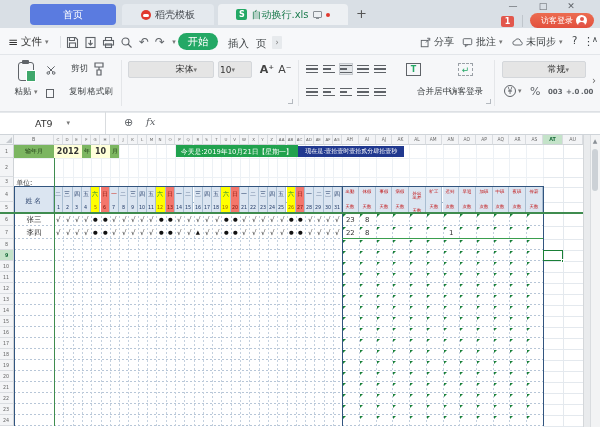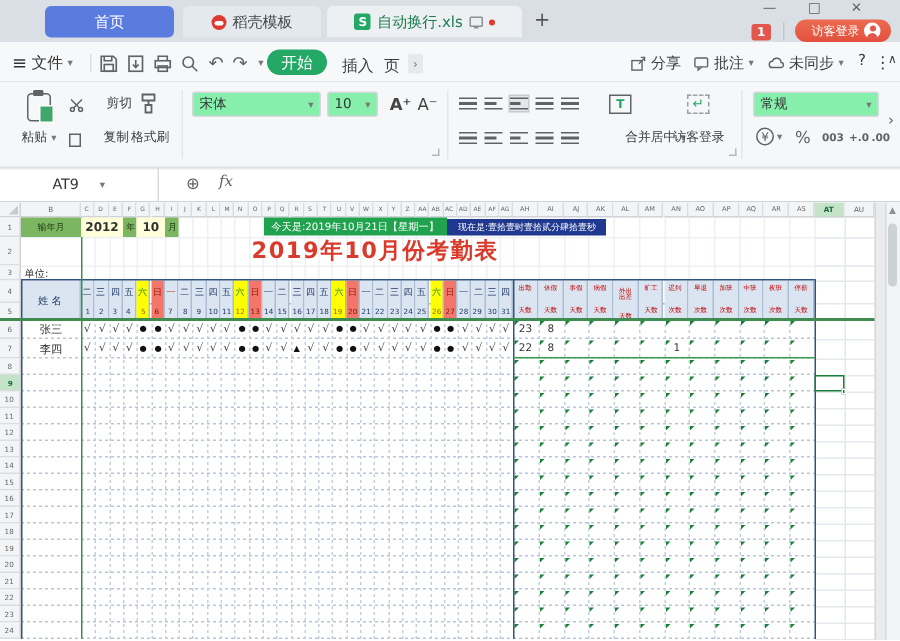--- a/index.html
+++ b/index.html
@@ -53,21 +53,21 @@
 .tdiv{position:absolute;top:5px;width:1px;height:46px;background:#e4e6e9}
 .tlabel{position:absolute;font-size:8.5px;color:#3c4043;text-align:center}
 .clip{position:absolute;left:18px;top:7px;width:16px;height:19px;border:1.5px solid #5f6368;border-radius:3px}
 .clip:before{content:"";position:absolute;left:3px;top:-3px;width:7px;height:4px;background:#5f6368;border-radius:1px}
 .clip:after{content:"";position:absolute;right:-3px;bottom:-2px;width:8px;height:10px;background:#3fa76b;border:1px solid #fff}
 .small-ico{position:absolute;display:flex;align-items:flex-end;gap:15px;font-size:8.5px;color:#3c4043}
 .small-ico svg{width:10px;height:10px;stroke:#5f6368;fill:none;stroke-width:1.1}
 .copy-ico{width:8px;height:9px;border:1px solid #5f6368;position:relative;background:#f6f7f9}
 .copy-ico:before{content:"";position:absolute;left:-3px;top:-3px;width:8px;height:9px;border:1px solid #5f6368;background:#f6f7f9;z-index:-1}
 .brush svg{width:16px;height:16px;stroke:#5f6368;fill:none;stroke-width:1.2}
-.dd{position:absolute;height:17px;border:1px solid #d4d7db;border-radius:2px;background:#86efac;display:flex;align-items:center;justify-content:space-between;padding:0 4px;font-size:9px;color:#333}
+.dd{position:absolute;height:17px;border:1px solid #d4d7db;border-radius:2px;background:#e5e5e5;display:flex;align-items:center;justify-content:flex-end;padding:0 16px;font-size:9px;color:#333}
 .fontbtn{position:absolute;top:84px;width:18px;height:17px;display:flex;align-items:center;justify-content:center;font-size:11px;color:#444}
 .bars{position:absolute;width:12px;height:10px;display:flex;flex-direction:column;justify-content:space-between;padding:1px 0}
 .bars i{display:block;height:1.4px;background:#5f6368}
 .bars.sel{outline:1px solid #c6cacf;background:#e4e7ea}
 .mergebox{width:15px;height:13px;border:1.2px solid #5f6368;display:flex;align-items:center;justify-content:center;color:#23a865;font-size:8px;font-weight:bold}
 .wrapbox{width:15px;height:13px;border:1px dashed #9aa0a6;display:flex;align-items:center;justify-content:center;color:#23a865;font-size:9px}
 .yen{width:12px;height:12px;border:1px solid #5f6368;border-radius:50%;display:flex;align-items:center;justify-content:center;font-size:8px;color:#5f6368}
 .numt{position:absolute;top:88px;font-size:7px;color:#5f6368;font-weight:bold}
 .cornerL{position:absolute;width:5px;height:5px;border-right:1px solid #b4b9bf;border-bottom:1px solid #b4b9bf}
 
@@ -360,23 +360,20 @@
         <span class="tx">10</span>
       </div>
     <div class="st" id="mu">
         <span class="tx s75">月</span>
       </div>
     <div class="st" id="today">
         <span class="tx s85">今天是:2019年10月21日【星期一】</span>
       </div>
     <div class="st" id="nowt">
         <span class="tx s75">现在是:壹拾壹时壹拾贰分肆拾壹秒</span>
-      </div>
-    <div class="st" id="title">
-        <span>2019年10月份考勤表</span>
       </div>
     <div class="st" id="unitlab">
         <span class="tx s85">单位:</span>
       </div>
     <div class="st" id="greyband"></div>
     <div class="st" id="vscroll"></div>
     <div class="st" id="vup">▲</div>
     <div class="st" id="vthumb"></div>
     <div class="st" id="seln"></div>
     <div class="st" id="selh"></div>

